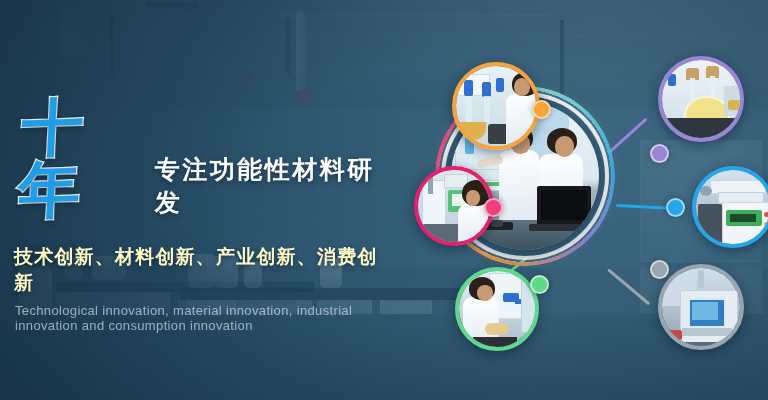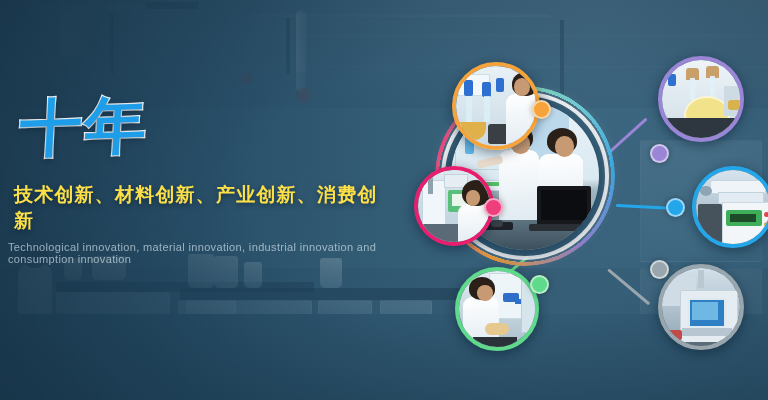--- a/index.html
+++ b/index.html
@@ -49,23 +49,23 @@
     -webkit-text-stroke:2.4px #ffffff;
     paint-order:stroke fill;
     text-shadow:0 2px 6px rgba(0,20,40,.45);
     transform:skewX(-5deg) rotate(-2deg);
   }
   .line1-right{margin-left:14px;padding-bottom:2px;}
   .mo{font-size:31px;font-weight:700;color:#ffffff;line-height:1.15;letter-spacing:5px;
       text-shadow:0 2px 5px rgba(0,22,40,.55);}
   .focus{font-size:25px;font-weight:700;color:#ffffff;line-height:1.3;letter-spacing:2.5px;
       text-shadow:0 2px 5px rgba(0,22,40,.55);margin-top:4px;}
-  .slogan{margin-top:24px;margin-left:6px;font-size:19px;font-weight:700;color:#fde047;
+  .slogan{margin-top:24px;margin-left:6px;font-size:19px;font-weight:700;color:#fef9c3;
       letter-spacing:1.2px;text-shadow:0 2px 5px rgba(0,22,40,.55);}
-  .slogan-en{margin-top:7px;font-size:11px;color:rgba(226,240,248,.62);
+  .slogan-en{margin-top:7px;margin-left:7px;font-size:13px;color:rgba(226,240,248,.62);
       letter-spacing:.35px;}
 
   
   .comp{position:absolute;left:400px;top:24px;width:368px;height:376px;}
 
   .ringwrap{position:absolute;left:35px;top:62px;width:180px;height:180px;}
   .ring-grad{position:absolute;inset:0;border-radius:50%;
     background:conic-gradient(from 200deg,
        #f39c2e 0deg,#f05a7a 55deg,#ef3e7c 95deg,
        #7fd4a8 150deg,#6fd0d6 195deg,#2fa9e8 245deg,
@@ -136,20 +136,21 @@
     <div class="bg-cab" style="left:640px;top:268px;width:120px;height:90px;opacity:.4;"></div>
     <div class="bg-floor"></div>
     <div class="bg-tint"></div>
     <div class="bg-vig"></div>
   </div>
 
   <div class="copy">
     <div class="line1">
       <div class="brush">十年</div>
       <div class="line1-right">
+        <div class="focus">专注功能性材料研发</div>
       </div>
     </div>
     <div class="slogan">技术创新、材料创新、产业创新、消费创新</div>
     <div class="slogan-en">Technological innovation, material innovation, industrial innovation and consumption innovation</div>
   </div>
 
   <div class="comp">
 
     <div class="link" style="left:96px;top:84px;width:44px;background:#f5a33a;transform:rotate(42deg);"></div>
     <div class="link" style="left:86px;top:182px;width:40px;background:#ef3e7c;transform:rotate(-3deg);"></div>

